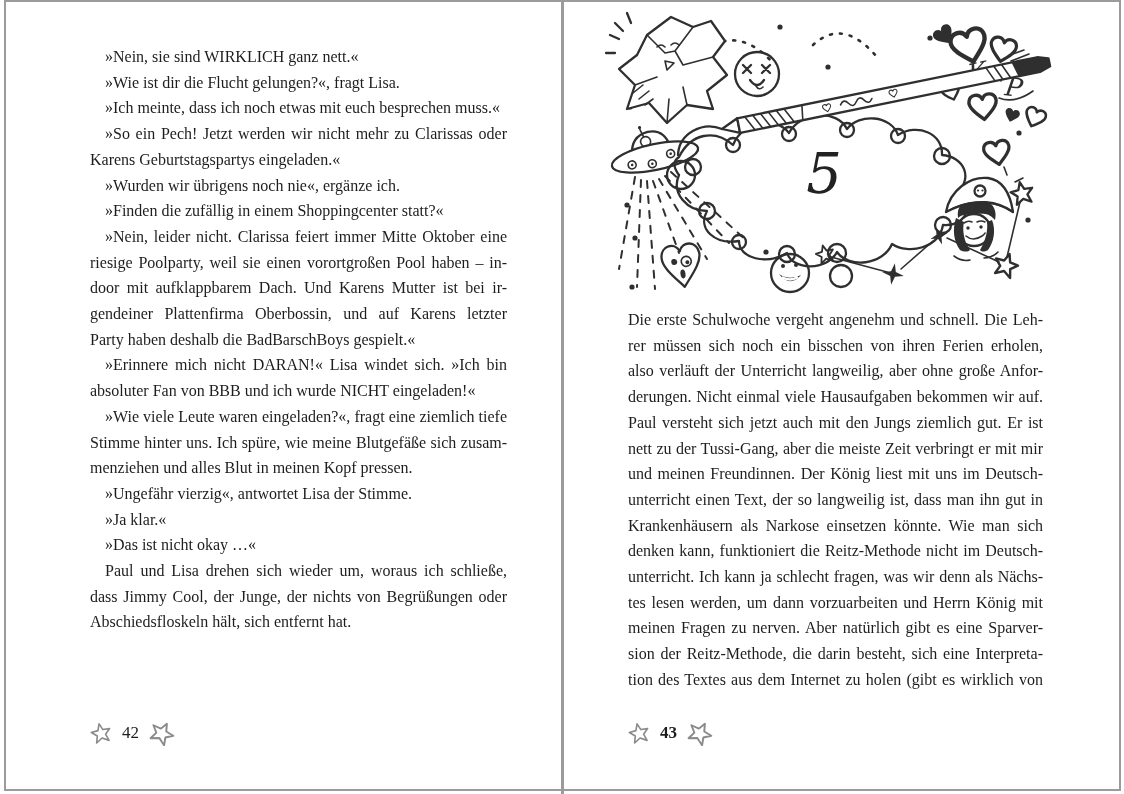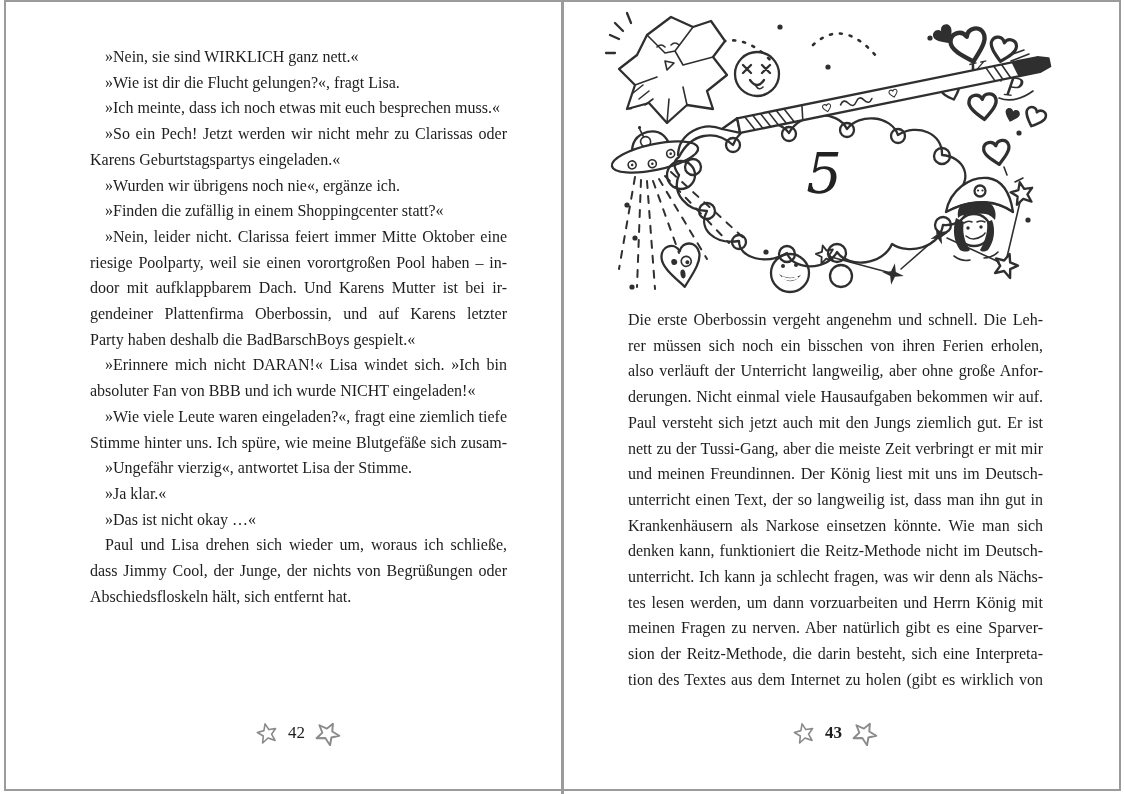--- a/index.html
+++ b/index.html
@@ -8,21 +8,21 @@
   .gutter{position:absolute;left:561px;top:0;width:3px;height:794px;background:#9b9b9b;}
   .page{position:absolute;top:3px;height:788px;}
   .page.left{left:6px;width:511px;}
   .page.right{left:564px;width:557px;}
   .textcol{position:absolute;font-size:16px;line-height:25.7px;}
   .page.left .textcol{left:84px;top:41px;width:417px;}
   .page.right .textcol{left:64px;top:304px;width:415px;}
   .tline{text-align:justify;text-align-last:justify;}
   .tline.end{text-align-last:left;}
   .tline.ind{text-indent:15px;}
-  .footer{position:absolute;top:717px;display:flex;align-items:center;justify-content:center;gap:10px;font-size:17px;}
+  .footer{position:absolute;top:717px;display:flex;align-items:center;justify-content:flex-start;gap:10px;font-size:17px;}
   .page.left .footer{left:84px;width:417px;}
   .page.right .footer{left:64px;width:415px;font-weight:bold;}
   .pnum{color:#1d1d1d;}
   .fstar{stroke:#8a8a8a;fill:none;stroke-width:1.9;stroke-linejoin:round;}
   .illu{position:absolute;left:31px;top:2px;width:482px;height:295px;}
   .s{fill:none;stroke:#2f2f2f;stroke-width:2.3;stroke-linecap:round;stroke-linejoin:round;}
   .sw{fill:#fff;stroke:#2f2f2f;stroke-width:2.3;stroke-linecap:round;stroke-linejoin:round;}
   .thin{stroke-width:1.6;}
   .f{fill:#2f2f2f;stroke:none;}
   .dotted{fill:none;stroke:#2f2f2f;stroke-width:2.6;stroke-linecap:round;stroke-dasharray:2 8;}
@@ -48,20 +48,21 @@
       <div class="tline ind end">»Finden die zufällig in einem Shoppingcenter statt?«</div>
       <div class="tline ind">»Nein, leider nicht. Clarissa feiert immer Mitte Oktober eine</div>
       <div class="tline">riesige Poolparty, weil sie einen vorortgroßen Pool haben – in-</div>
       <div class="tline">door mit aufklappbarem Dach. Und Karens Mutter ist bei ir-</div>
       <div class="tline">gendeiner Plattenfirma Oberbossin, und auf Karens letzter</div>
       <div class="tline end">Party haben deshalb die BadBarschBoys gespielt.«</div>
       <div class="tline ind">»Erinnere mich nicht DARAN!« Lisa windet sich. »Ich bin</div>
       <div class="tline end">absoluter Fan von BBB und ich wurde NICHT eingeladen!«</div>
       <div class="tline ind">»Wie viele Leute waren eingeladen?«, fragt eine ziemlich tiefe</div>
       <div class="tline">Stimme hinter uns. Ich spüre, wie meine Blutgefäße sich zusam-</div>
+      <div class="tline end">menziehen und alles Blut in meinen Kopf pressen.</div>
       <div class="tline ind end">»Ungefähr vierzig«, antwortet Lisa der Stimme.</div>
       <div class="tline ind end">»Ja klar.«</div>
       <div class="tline ind end">»Das ist nicht okay …«</div>
       <div class="tline ind">Paul und Lisa drehen sich wieder um, woraus ich schließe,</div>
       <div class="tline">dass Jimmy Cool, der Junge, der nichts von Begrüßungen oder</div>
       <div class="tline end">Abschiedsfloskeln hält, sich entfernt hat.</div>
     </div>
   <div class="footer">
     <svg width="22" height="22" viewBox="-13 -13 26 26">
         <path class="fstar" transform="rotate(-12)" d="M0,-11 L3,-3.5 L11,-3 L5,2.5 L7.5,10.5 L0,6 L-7.5,10.5 L-5,2.5 L-11,-3 L-3,-3.5 Z"></path>
@@ -222,21 +223,21 @@
       <path class="sw" d="M6,42 C10,20 30,6 48,8 C62,10 70,22 73,42 C56,30 36,30 20,36 C12,39 8,41 6,42 Z"></path>
       <path class="s thin" d="M6,42 C24,30 52,28 73,42"></path>
       <circle class="sw" cx="40" cy="21" r="5.5"></circle>
       <circle class="f" cx="38" cy="20.5" r="1.1"></circle>
         <circle class="f" cx="42.5" cy="20.5" r="1.1"></circle>
       <path class="s thin" d="M14,86 q8,6 16,4 M44,88 q8,0 14,-6"></path>
     </g>
   </svg>
 
   <div class="textcol" id="right-lines">
-      <div class="tline">Die erste Oberbossin vergeht angenehm und schnell. Die Leh-</div>
+      <div class="tline">Die erste Schulwoche vergeht angenehm und schnell. Die Leh-</div>
       <div class="tline">rer müssen sich noch ein bisschen von ihren Ferien erholen,</div>
       <div class="tline">also verläuft der Unterricht langweilig, aber ohne große Anfor-</div>
       <div class="tline">derungen. Nicht einmal viele Hausaufgaben bekommen wir auf.</div>
       <div class="tline">Paul versteht sich jetzt auch mit den Jungs ziemlich gut. Er ist</div>
       <div class="tline">nett zu der Tussi-Gang, aber die meiste Zeit verbringt er mit mir</div>
       <div class="tline">und meinen Freundinnen. Der König liest mit uns im Deutsch-</div>
       <div class="tline">unterricht einen Text, der so langweilig ist, dass man ihn gut in</div>
       <div class="tline">Krankenhäusern als Narkose einsetzen könnte. Wie man sich</div>
       <div class="tline">denken kann, funktioniert die Reitz-Methode nicht im Deutsch-</div>
       <div class="tline">unterricht. Ich kann ja schlecht fragen, was wir denn als Nächs-</div>

